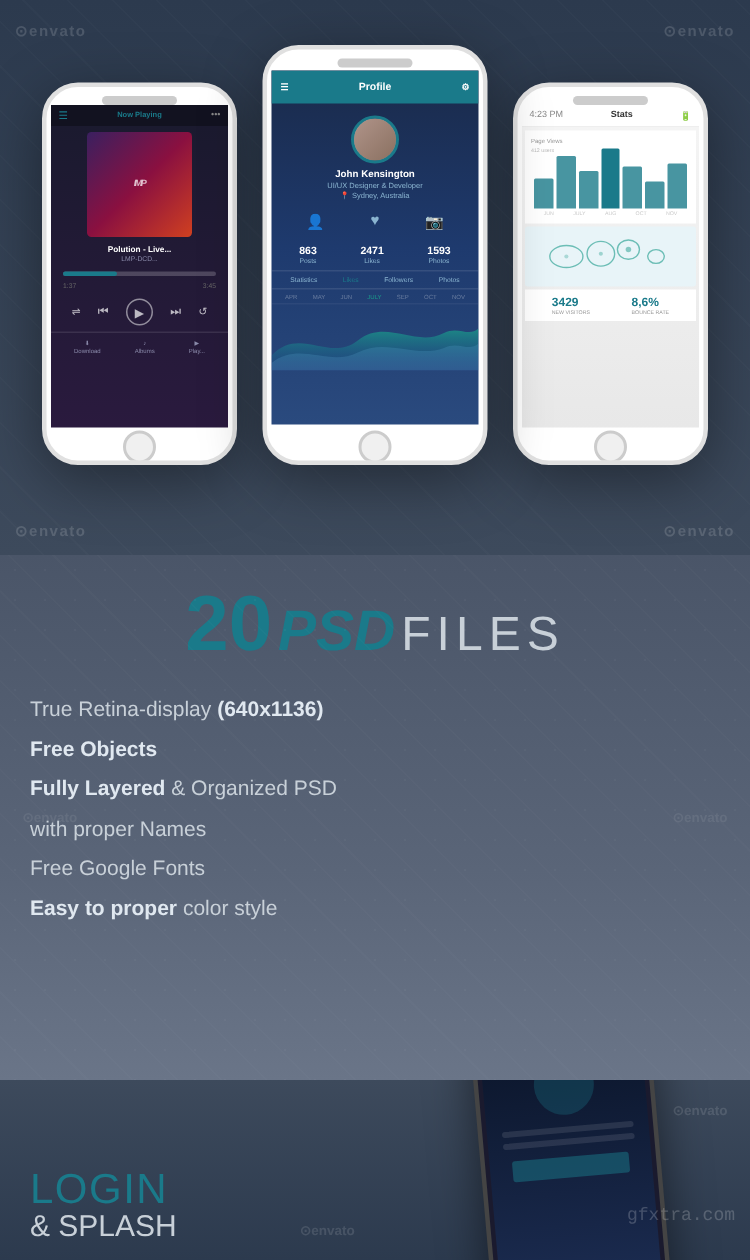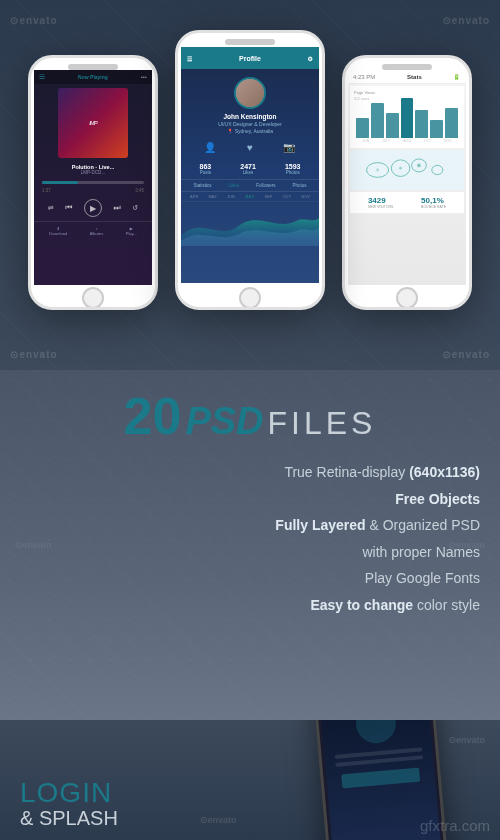--- a/index.html
+++ b/index.html
@@ -477,21 +477,21 @@
 
     .psd-files {
       color: #c8d0d8;
       font-size: 32px;
       font-weight: 400;
       letter-spacing: 4px;
     }
 
     .features-list {
       list-style: none;
-      text-align: right;
+      text-align: left;
       width: 100%;
     }
 
     .features-list li {
       color: #c8d0d8;
       font-size: 14px;
       line-height: 1.9;
       position: relative;
     }
 
@@ -561,24 +561,25 @@
         transparent,
         transparent 20px,
         rgba(255,255,255,0.015) 20px,
         rgba(255,255,255,0.015) 21px
       );
       pointer-events: none;
     }
 
     .gfxtra-watermark {
       position: absolute;
-      bottom: 6px;
+      bottom: 23px;
       right: 10px;
       color: rgba(255,255,255,0.2);
-      font-size: 15px;
+      font-size: 12px;
+      font-family: Liberation Mono, monospace;
     }
 
   </style>
 </head>
 <body>
 
 <div class="page-wrapper">
 
   <div class="phones-section">
     <div class="diag-lines"></div>
@@ -732,21 +733,21 @@
             <circle cx="55" cy="18" r="1.5" fill="#1a9a8a" opacity="0.6"></circle>
             <circle cx="30" cy="20" r="1.5" fill="#1a9a8a" opacity="0.5"></circle>
           </svg>
         </div>
         <div class="stats-numbers">
           <div class="stats-num-block">
             <div class="stats-num">3429</div>
             <div class="stats-num-label">NEW VISITORS</div>
           </div>
           <div class="stats-num-block">
-            <div class="stats-num">50,1%</div>
+            <div class="stats-num">8,6%</div>
             <div class="stats-num-label">BOUNCE RATE</div>
           </div>
         </div>
       </div>
       <div class="phone-home-btn"></div>
     </div>
 
     <span class="envato-watermark" style="bottom:10px;left:10px;">⊙envato</span>
     <span class="envato-watermark" style="bottom:10px;right:10px;">⊙envato</span>
     <span class="envato-watermark" style="top:15px;left:10px;">⊙envato</span>
@@ -769,24 +770,24 @@
       <li>
         True Retina-display <span class="bold">(640x1136)</span>
       </li>
       <li>
         <span class="bold">Free Objects</span>
       </li>
       <li>
         <span class="bold">Fully Layered</span> &amp; Organized PSD<br>with proper Names
       </li>
       <li>
-        Play Google Fonts
+        Free Google Fonts
       </li>
       <li>
-        <span class="bold">Easy to change</span> color style
+        <span class="bold">Easy to proper</span> color style
       </li>
     </ul>
   </div>
 
   <div class="bottom-section">
     <div class="bottom-login-text">
       <div class="login-title">LOGIN</div>
       <div class="splash-text">&amp; SPLASH</div>
     </div>
 

